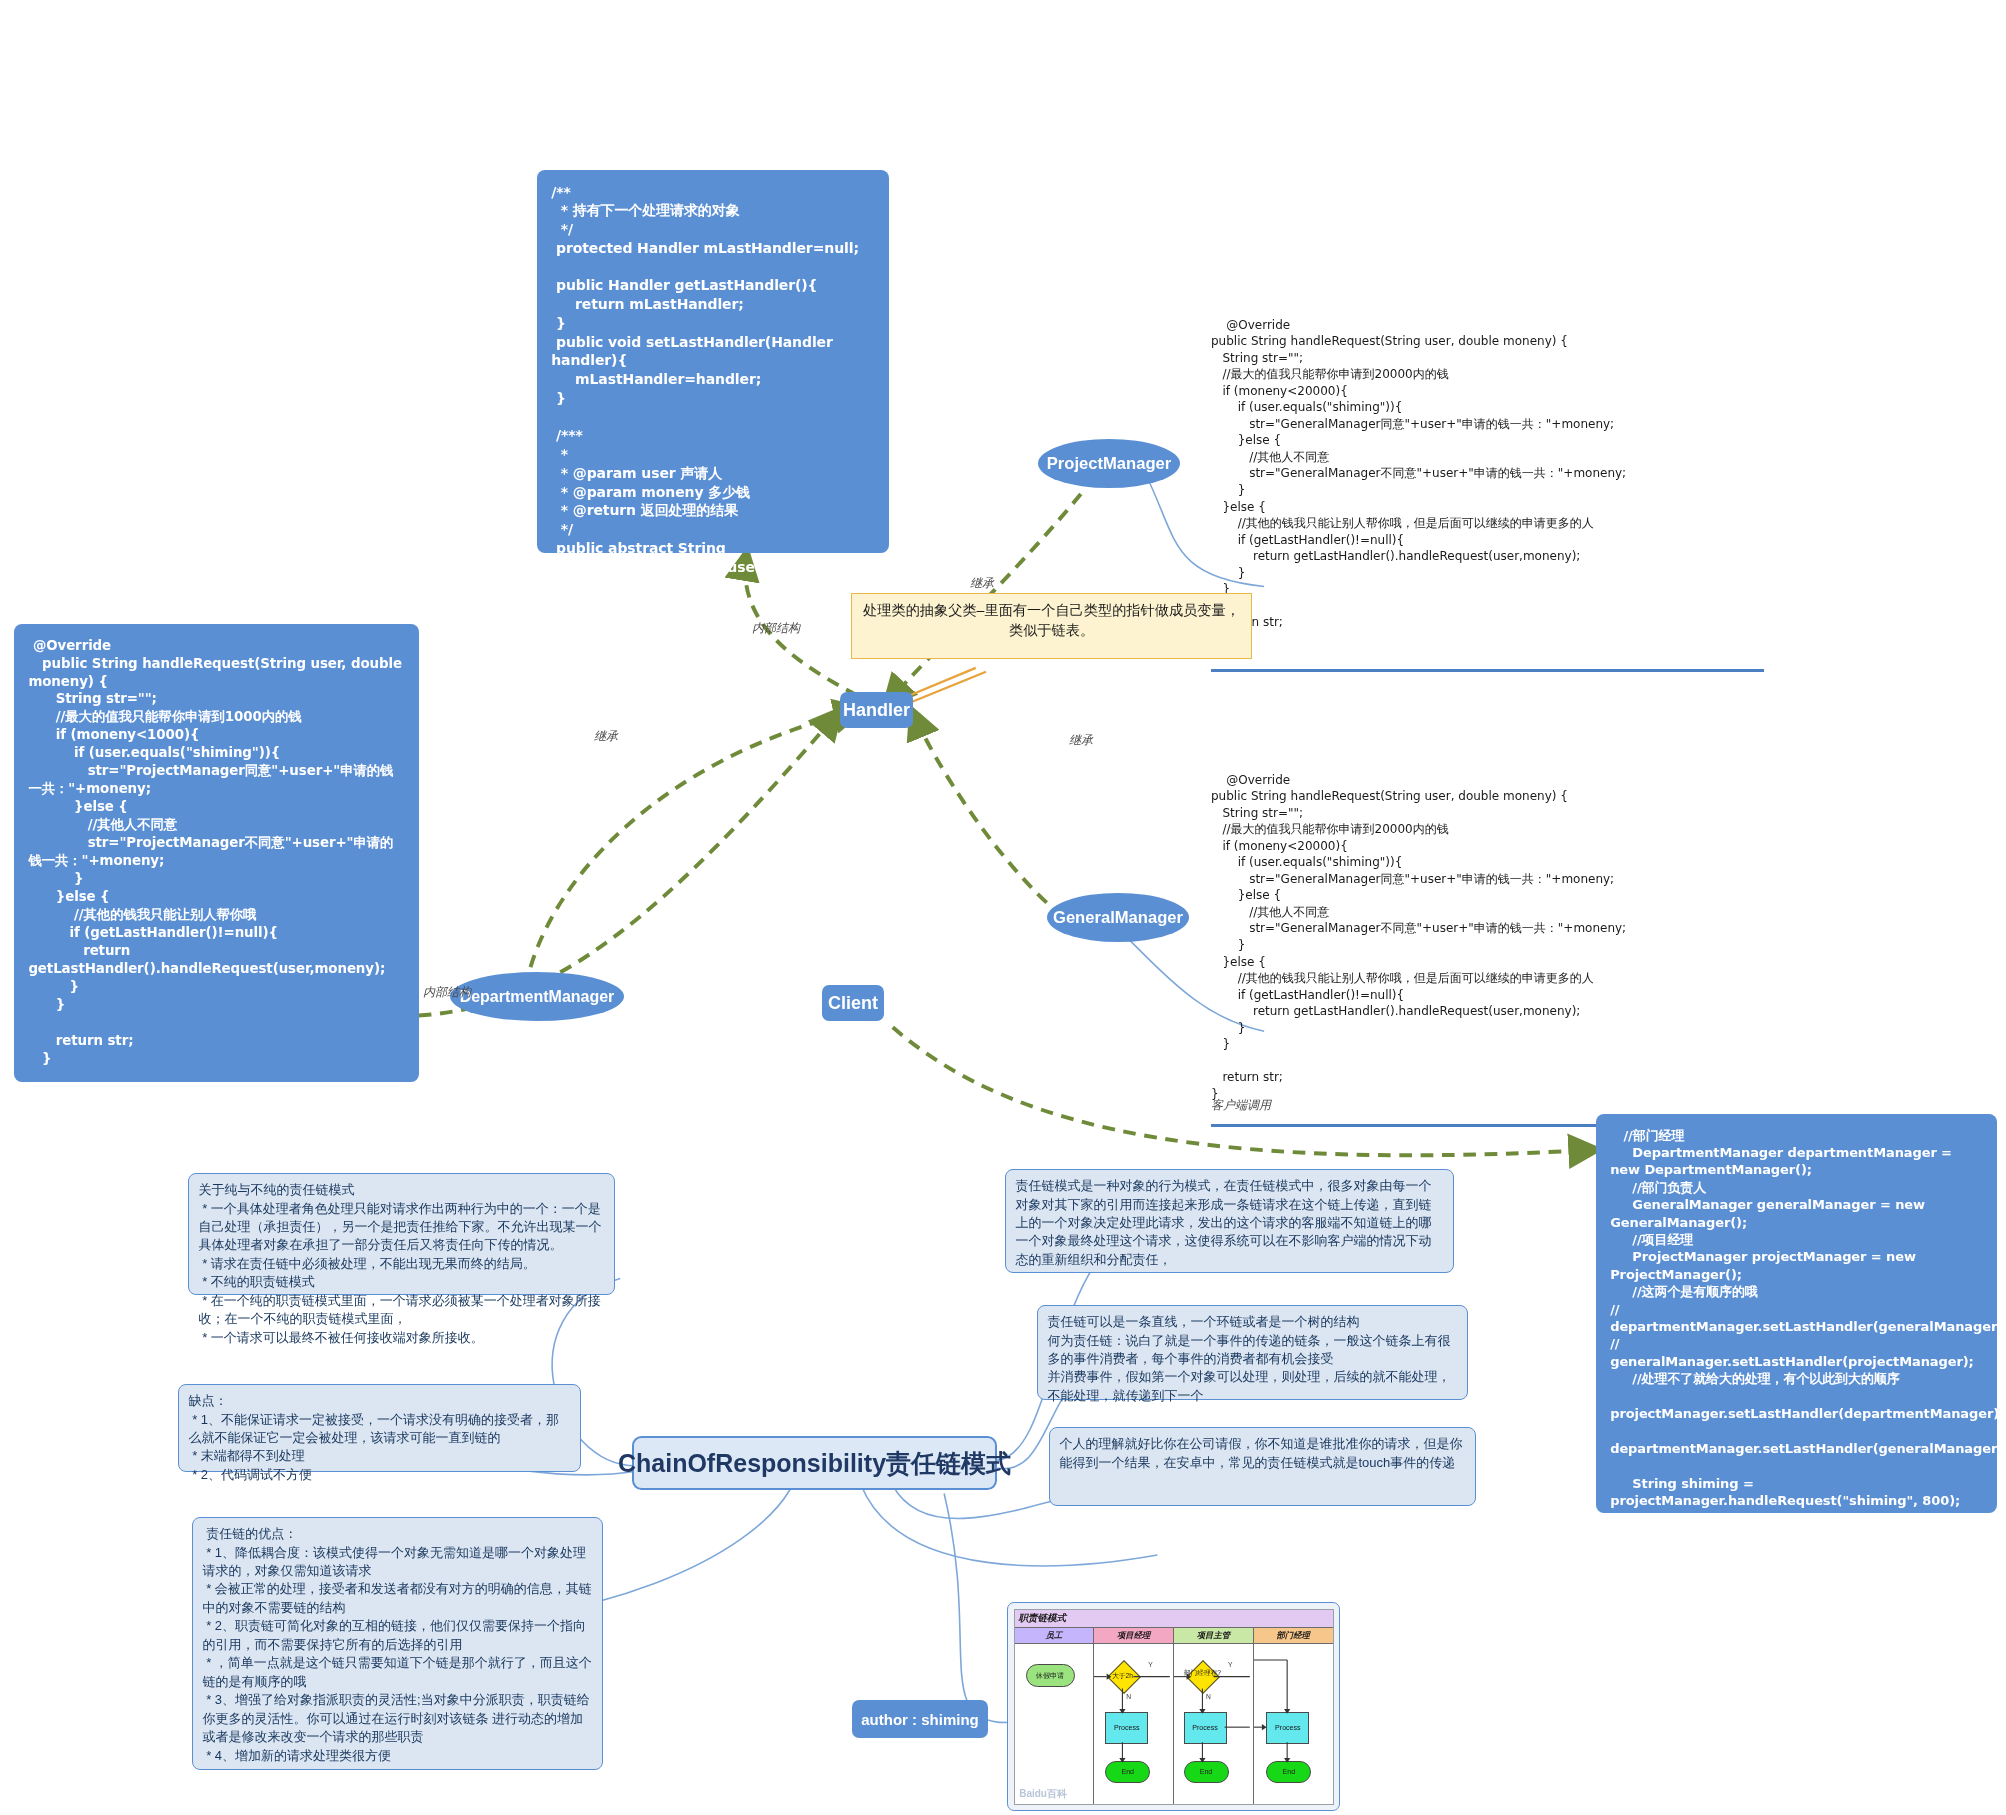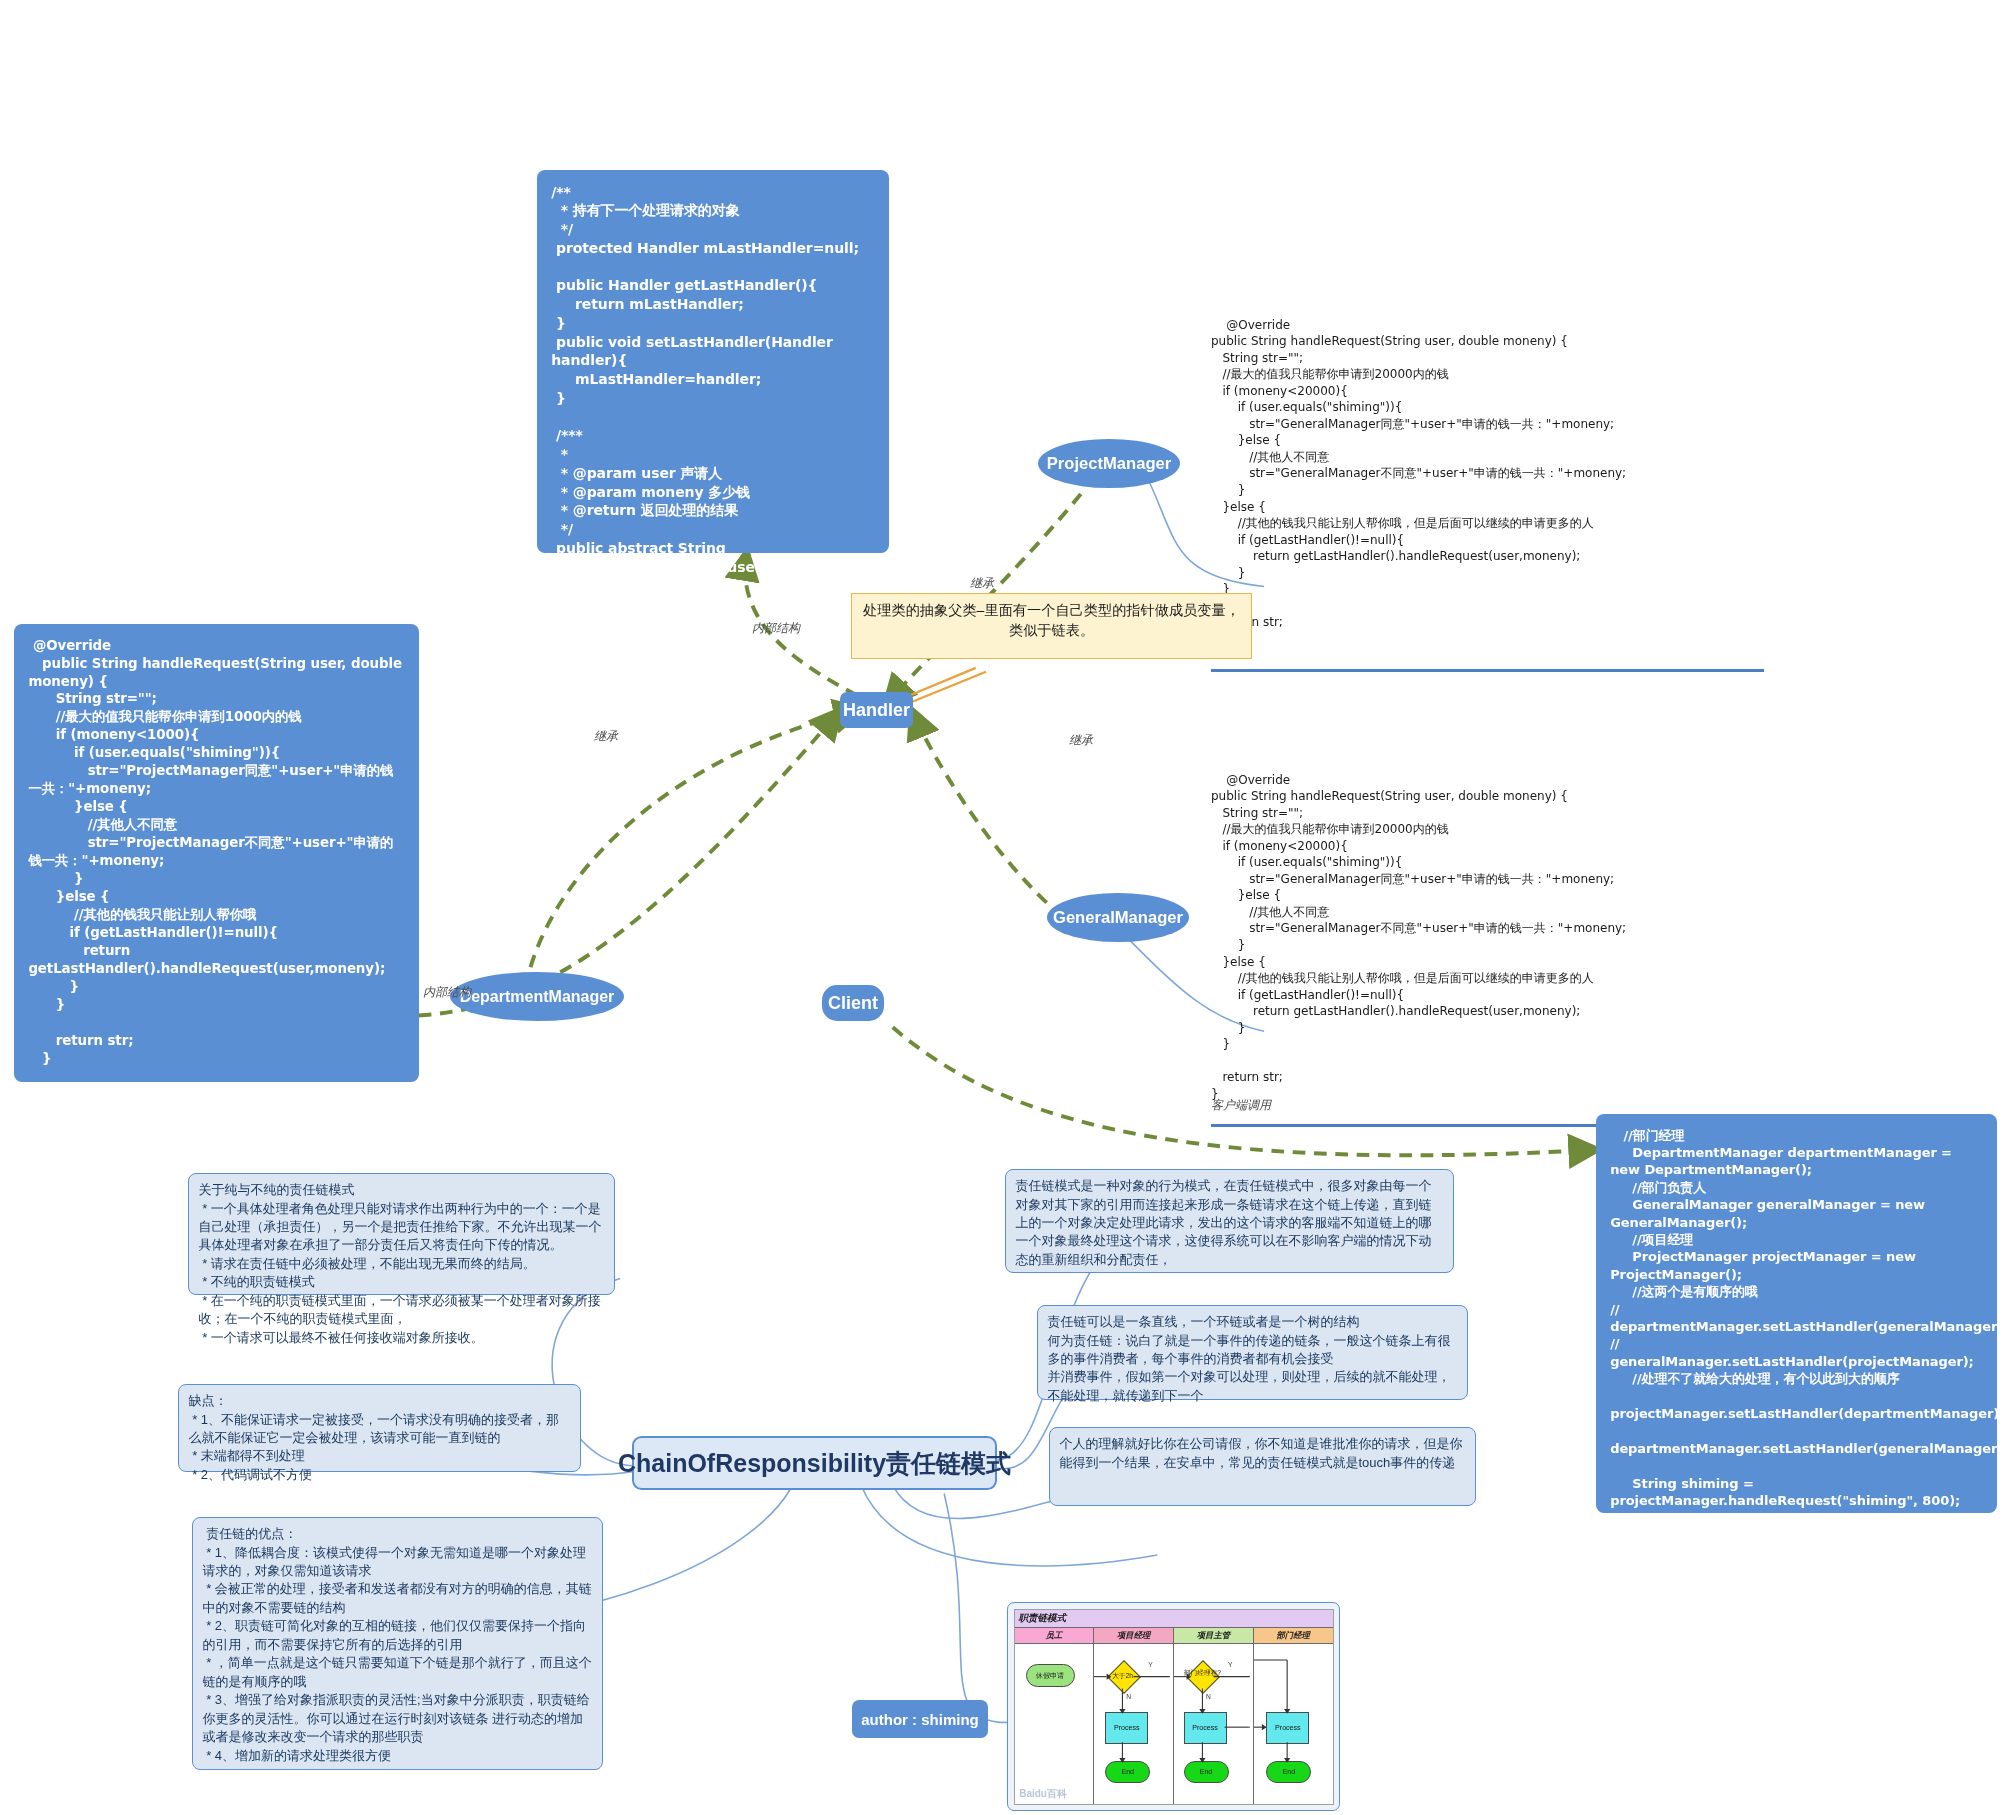--- a/index.html
+++ b/index.html
@@ -406,21 +406,21 @@
   </div>
 
   <div class="node-ellipse" style="left:1047px; top:893px; width:142px; height:49px;">
     <span>GeneralManager</span>
   </div>
 
   <div class="node-ellipse" style="left:450px; top:972px; width:174px; height:49px; font-size:16px;">
     <span>DepartmentManager</span>
   </div>
 
-  <div class="node-rect" style="left:822px; top:985px; width:62px; height:36px;border-radius:15px;">
+  <div class="node-rect" style="left:822px; top:985px; width:62px; height:36px;">
     <span>Client</span>
   </div>
 
   <div class="edge-label" style="left:970px; top:575px;">继承</div>
 
   <div class="edge-label" style="left:1069px; top:732px;">继承</div>
 
   <div class="edge-label" style="left:752px; top:620px;">内部结构</div>
 
   <div class="edge-label" style="left:594px; top:728px;">继承</div>
@@ -463,21 +463,21 @@
 何为责任链：说白了就是一个事件的传递的链条，一般这个链条上有很多的事件消费者，每个事件的消费者都有机会接受
 并消费事件，假如第一个对象可以处理，则处理，后续的就不能处理，不能处理，就传递到下一个</div>
 
   <div class="note-box" style="left:1049px; top:1427px; width:427px; height:79px;">个人的理解就好比你在公司请假，你不知道是谁批准你的请求，但是你能得到一个结果，在安卓中，常见的责任链模式就是touch事件的传递</div>
 
 
   <div class="flow-wrap" style="left:1007px; top:1602px; width:333px; height:209px;">
     <div class="flow-inner">
       <div class="flow-title">职责链模式</div>
       <div class="flow-hdr">
-        <div style="background:#f9a8d4;">员工</div>
+        <div style="background:#c4b5fd;">员工</div>
         <div style="background:#f4a7c3;">项目经理</div>
         <div style="background:#c9e8a6;">项目主管</div>
         <div style="background:#f7c68a;">部门经理</div>
       </div>
       <div class="flow-body">
 
         <div class="flow-col">
           <div class="fc-start" style="left:11px; top:20.5px; width:47px; height:21.3px;">休假申请</div>
           <div class="fc-watermark">Baidu百科</div>
         </div>

